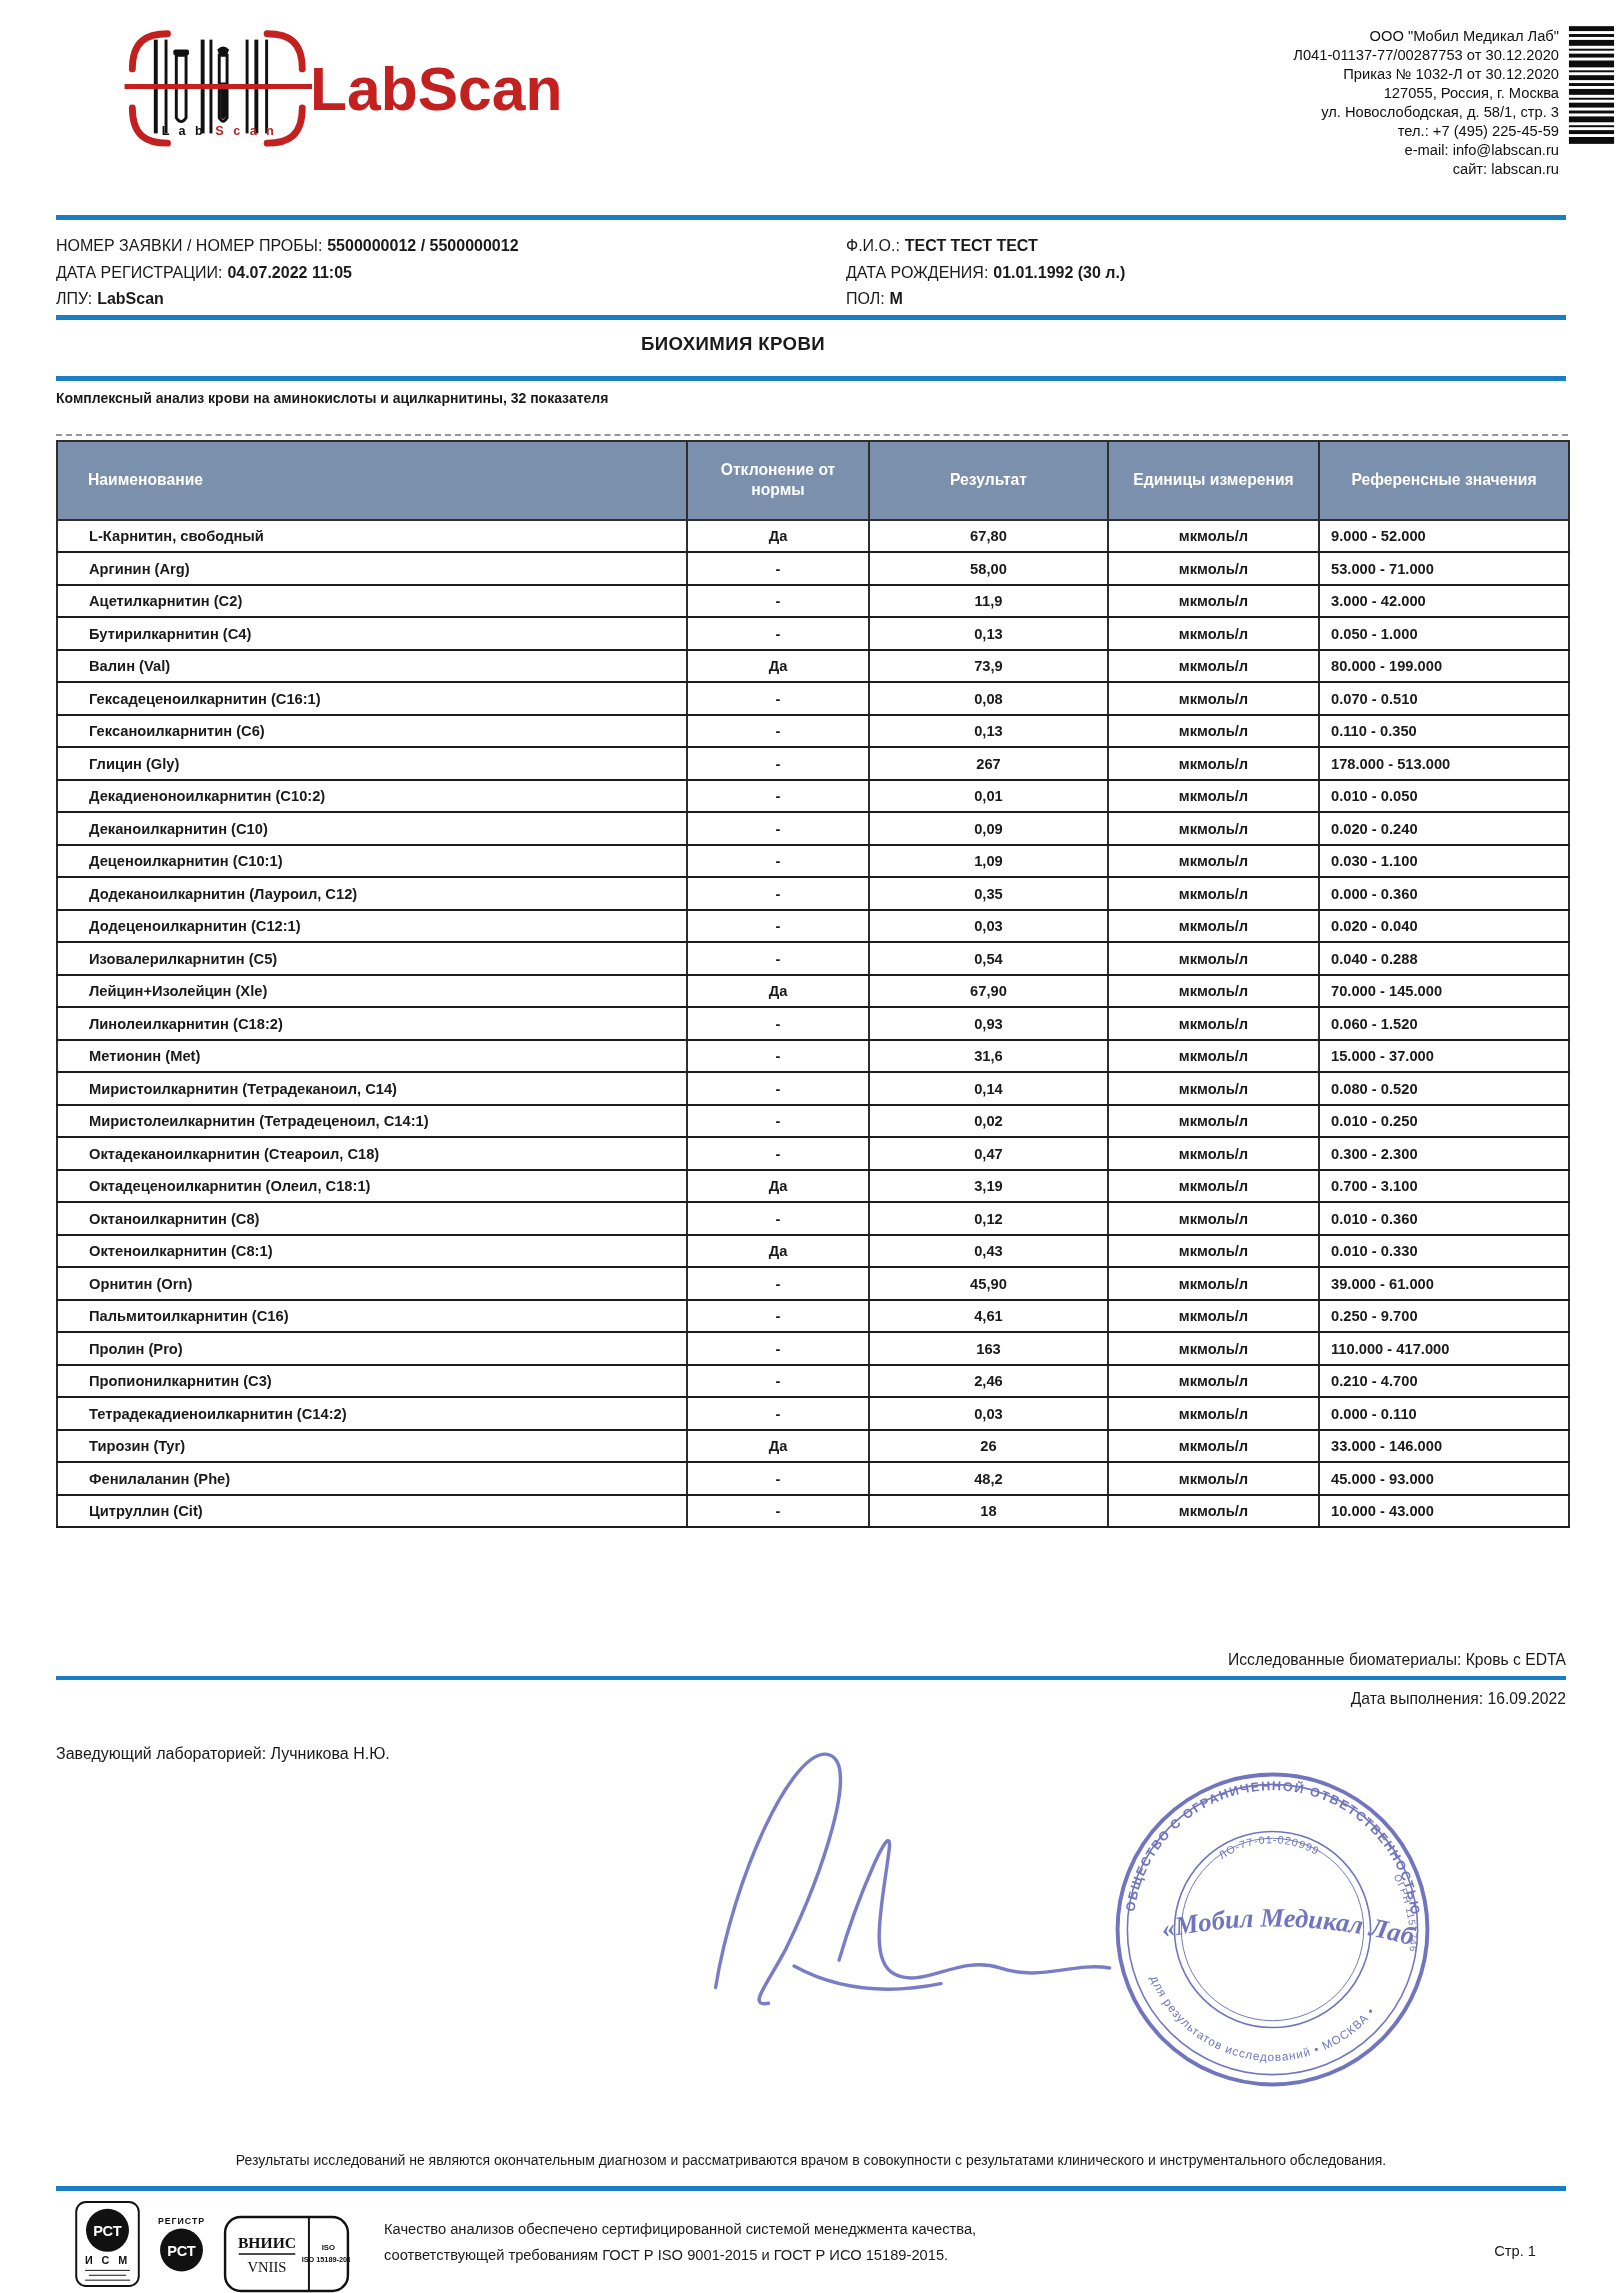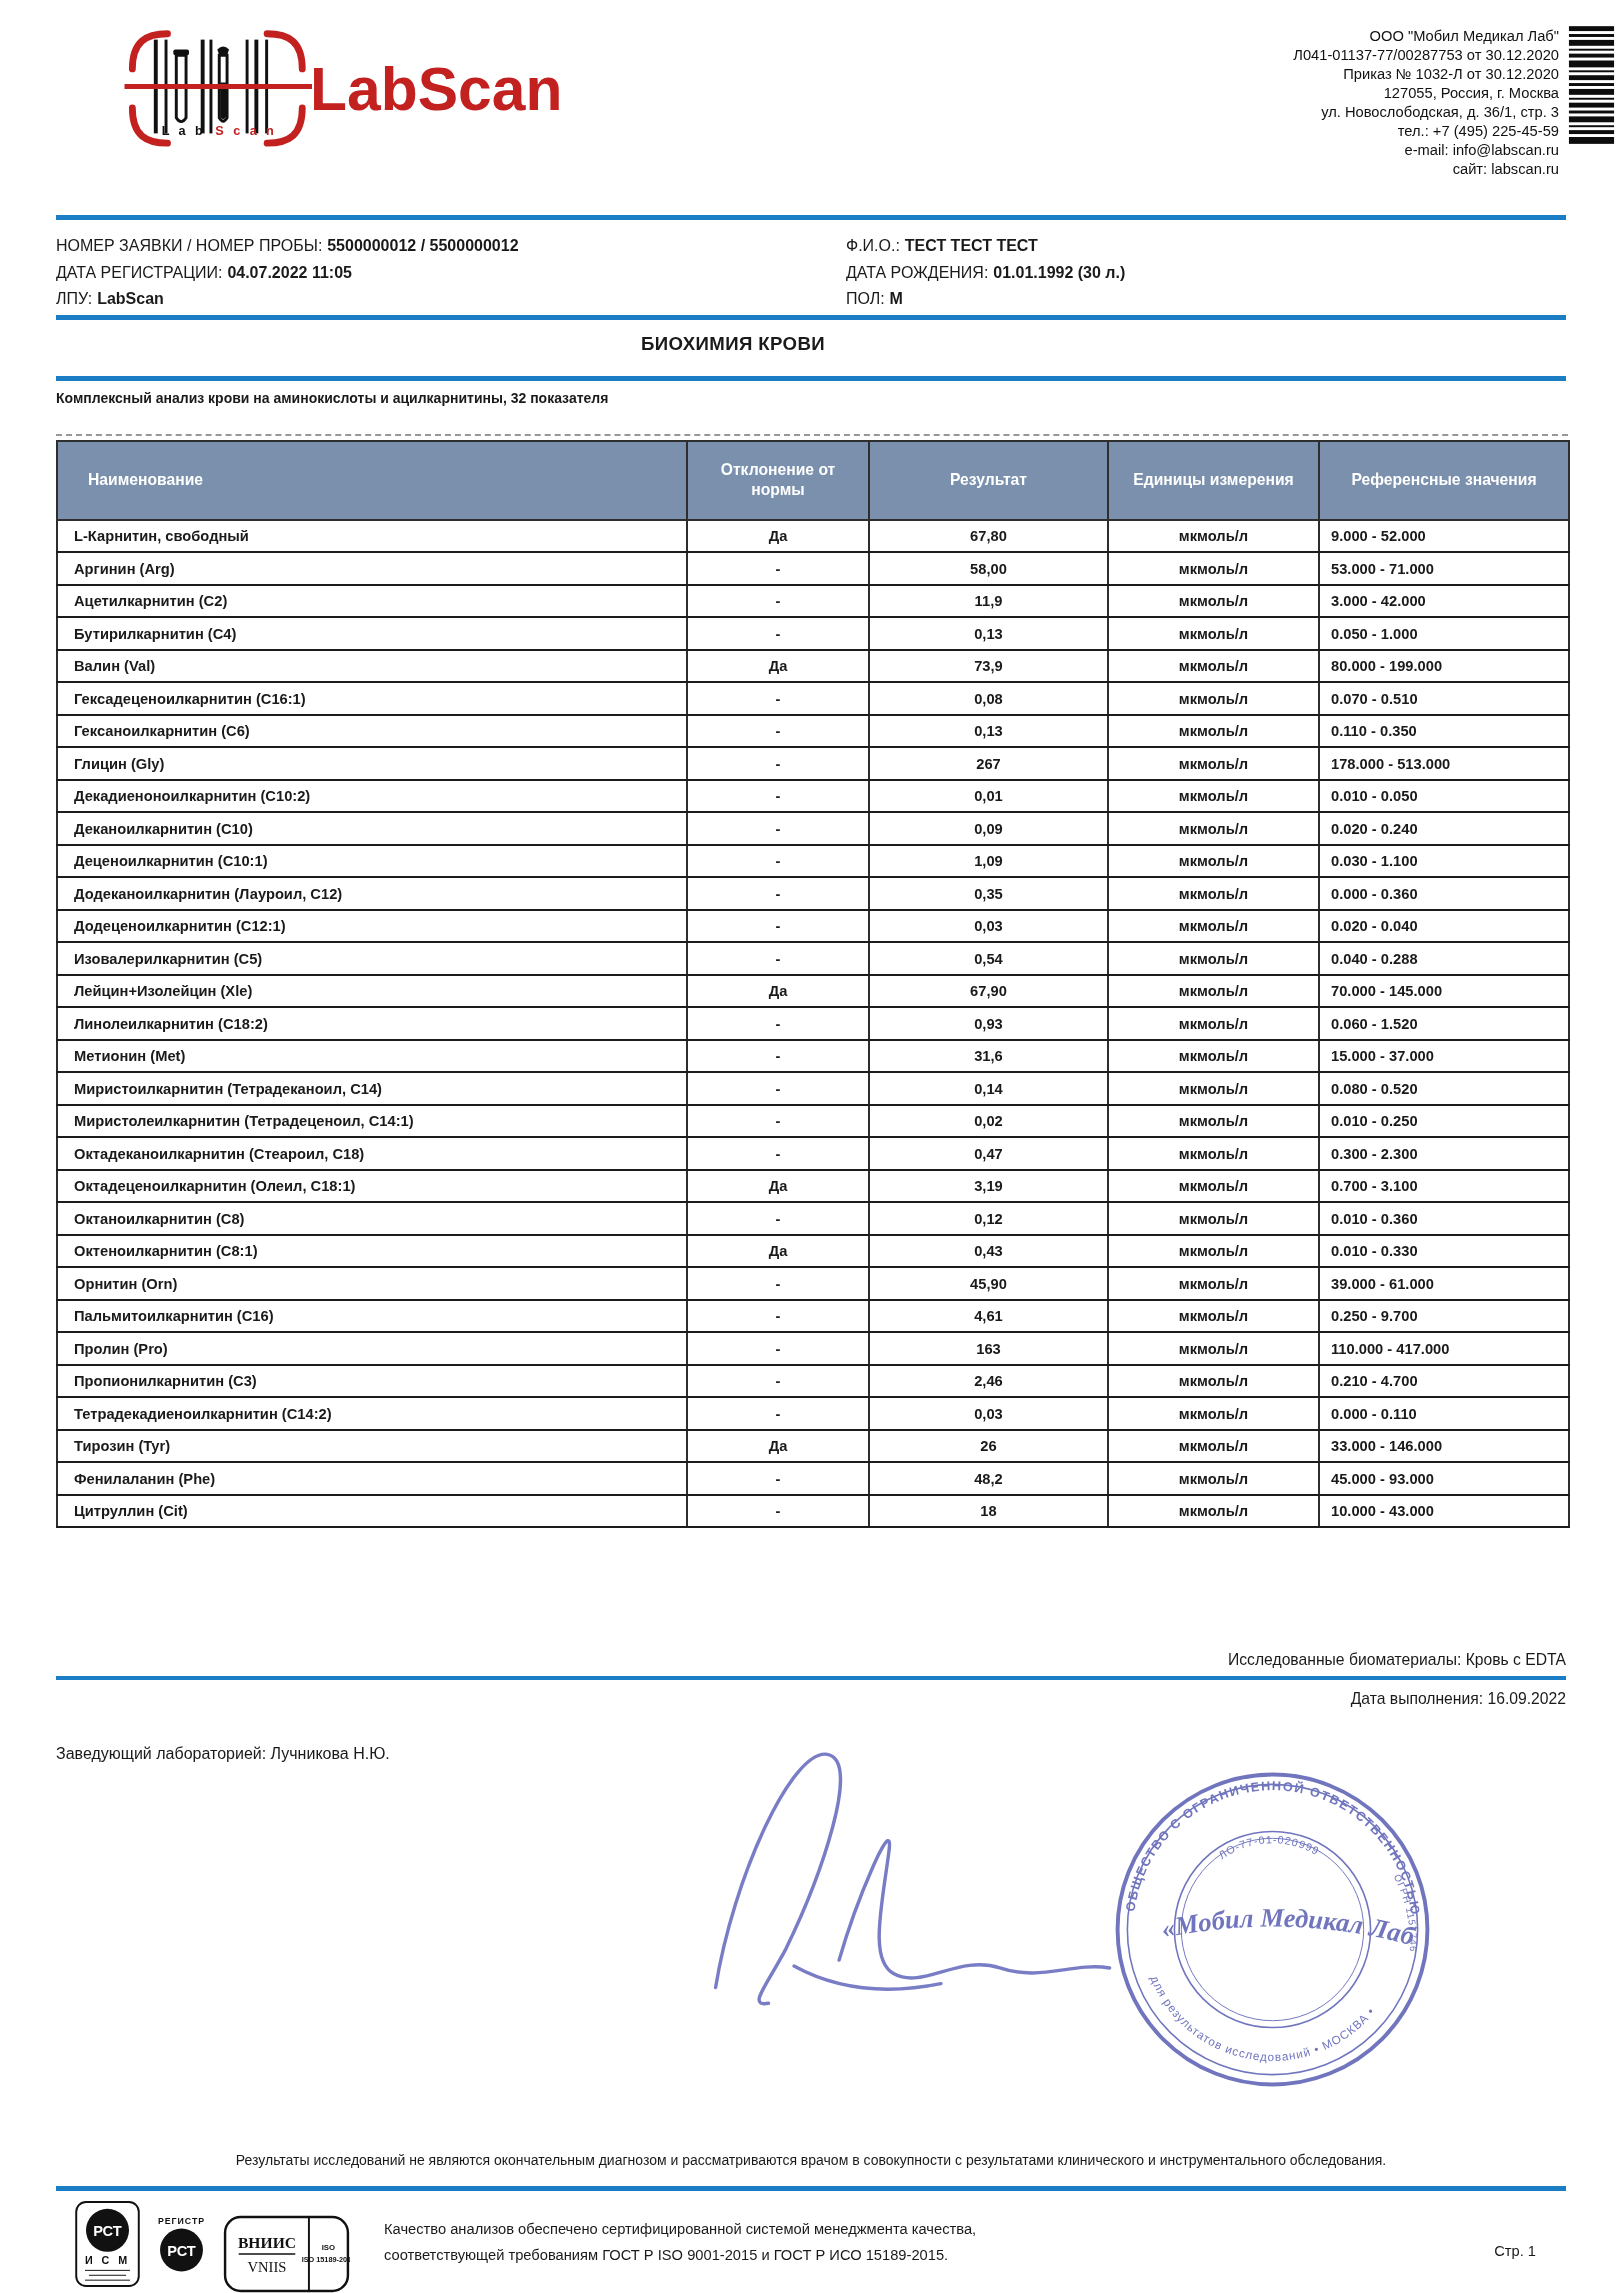--- a/index.html
+++ b/index.html
@@ -20,21 +20,21 @@
   .panel-title{position:absolute;left:56px;top:390px;font-size:14px;font-weight:bold;}
 
   
   .lab-table{position:absolute;left:56px;top:440px;width:1512px;border-collapse:collapse;table-layout:fixed;}
   .lab-table th{background:var(--band,#7a90ac);color:#fff;font-size:15.7px;font-weight:bold;
                 border:2px solid #2e2e2e;height:69px;padding:3.9px 9.8px;text-align:center;line-height:1.3;}
   .lab-table th.name{text-align:left;padding-left:30px;}
   .lab-table td{border-left:2px solid #2e2e2e;border-right:2px solid #2e2e2e;border-bottom:2.9px double #1c1c1c;
                 height:26.5px;padding:2px 7.8px;font-size:14.7px;font-weight:600;text-align:center;
                 white-space:nowrap;overflow:hidden;}
-  .lab-table td.name{text-align:left;padding-left:16px;}
+  .lab-table td.name{text-align:left;padding-left:31px;}
   .lab-table td.ref{text-align:left;padding-left:11px;}
 
   
   .biomat{position:absolute;right:56px;top:1651px;font-size:15.7px;}
   .execdate{position:absolute;right:56px;top:1690px;font-size:15.7px;}
   .labhead{position:absolute;left:56px;top:1745px;font-size:16px;}
   .disclaimer{position:absolute;left:56px;top:2152px;width:1510px;text-align:center;font-size:14px;}
   .quality{position:absolute;left:384px;top:2217px;font-size:14.7px;line-height:25.5px;}
   .pagenum{position:absolute;right:86px;top:2243px;font-size:14.7px;}
   .badges{position:absolute;left:57px;top:2201px;display:flex;align-items:flex-start;gap:12px;padding-left:18px;}
@@ -102,21 +102,21 @@
         <rect x="3" y="106" width="46" height="4"></rect>
       <rect x="3" y="113" width="46" height="7"></rect>
     </g>
   </svg>
 
   <div class="company">
     <div>ООО "Мобил Медикал Лаб"</div>
     <div>Л041-01137-77/00287753 от 30.12.2020</div>
     <div>Приказ № 1032-Л от 30.12.2020</div>
     <div>127055, Россия, г. Москва</div>
-    <div>ул. Новослободская, д. 36/1, стр. 3</div>
+    <div>ул. Новослободская, д. 58/1, стр. 3</div>
     <div>тел.: +7 (495) 225-45-59</div>
     <div>e-mail: info@labscan.ru</div>
     <div>сайт: labscan.ru</div>
   </div>
 
   <div class="blue-line" style="top:215px;"></div>
 
   <div class="patient-left">
     <div class="pline"><span>НОМЕР ЗАЯВКИ / НОМЕР ПРОБЫ:</span><b>5500000012 / 5500000012</b></div>
     <div class="pline"><span>ДАТА РЕГИСТРАЦИИ:</span><b>04.07.2022 11:05</b></div>

